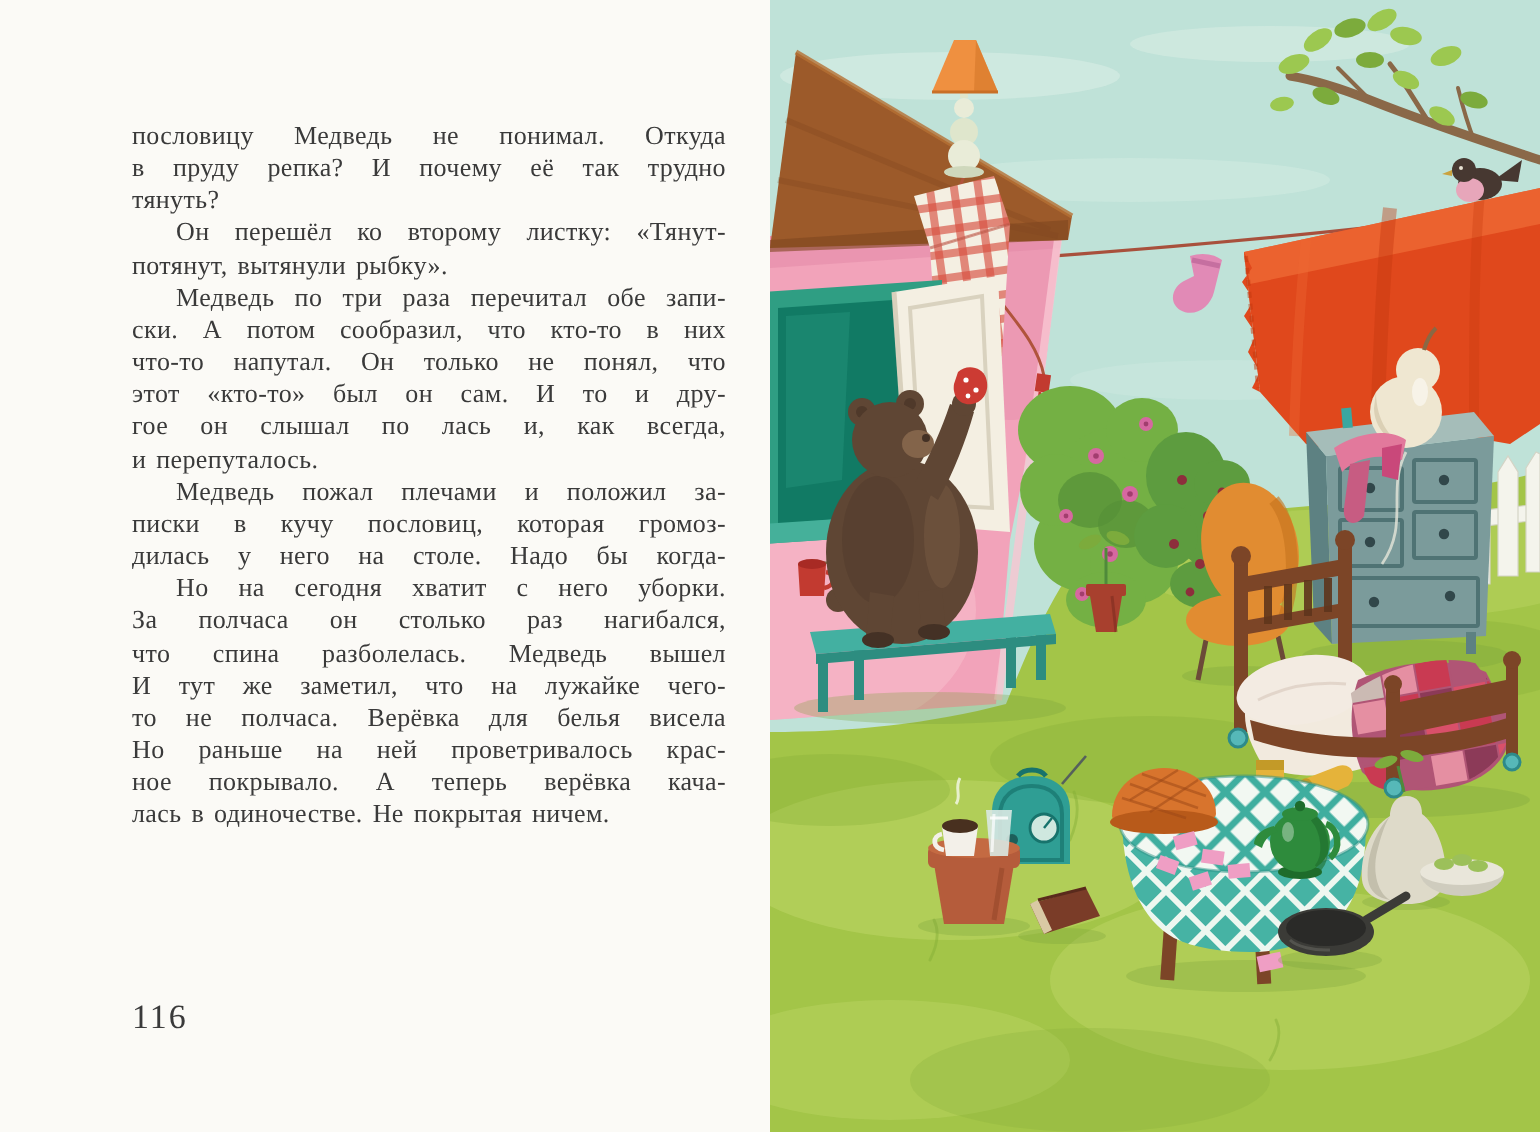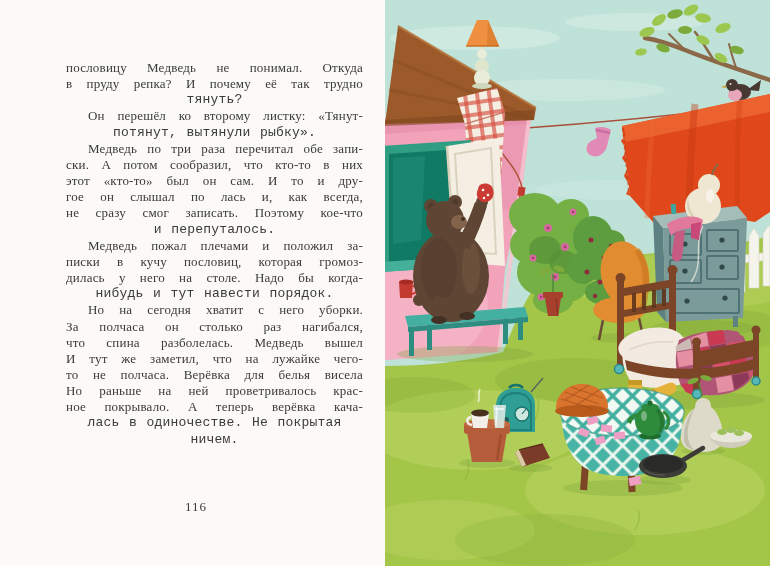--- a/index.html
+++ b/index.html
@@ -3,24 +3,24 @@
 <meta charset="utf-8">
 <style>
   html,body{margin:0;padding:0;background:#e8e8e4;}
   .spread{position:relative;width:770px;height:566px;background:var(--paper,#fbfaf6);overflow:hidden;
           font-family:"Liberation Serif","DejaVu Serif",serif;}
   .page-left{position:absolute;left:0;top:0;width:385px;height:566px;background:var(--paper,#fbfaf6);}
   .textblock{position:absolute;left:66px;top:60px;width:297px;color:var(--ink,#3a3a3a);
              font-size:13px;line-height:16.15px;letter-spacing:.2px;word-spacing:1.5px;}
   .para{margin:0;}
   .line{text-align:justify;text-align-last:justify;white-space:normal;}
-  .line.last{text-align:center;text-align-last:auto;font-family:Liberation Mono, monospace;}
+  .line.last{text-align:left;text-align-last:auto;}
   .line.ind{text-indent:22px;}
-  .pagenum{position:absolute;left:66px;top:499px;width:260px;text-align:center;
-           color:var(--ink,#3a3a3a);font-size:13px;letter-spacing:1px;}
+  .pagenum{position:absolute;left:66px;top:499px;width:260px;
+           color:var(--ink,#3a3a3a);font-size:17px;letter-spacing:1px;}
   .page-right{position:absolute;left:385px;top:0;width:385px;height:566px;}
   svg{display:block;}
 </style>
 </head>
 <body>
 
 <div class="spread">
 
   <div class="page-left">
     <div class="textblock" id="textblock">
@@ -29,30 +29,29 @@
           <div class="line">в пруду репка? И почему её так трудно</div>
           <div class="line last">тянуть?</div>
         </div>
         <div class="para">
           <div class="line ind">Он перешёл ко второму листку: «Тянут-</div>
           <div class="line last">потянут, вытянули рыбку».</div>
         </div>
         <div class="para">
           <div class="line ind">Медведь по три раза перечитал обе запи-</div>
           <div class="line">ски. А потом сообразил, что кто-то в них</div>
+          <div class="line">что-то напутал. Он только не понял, что</div>
           <div class="line">этот «кто-то» был он сам. И то и дру-</div>
           <div class="line">гое он слышал по лась и, как всегда,</div>
-          <div class="line">не сразу смог записать. Поэтому кое-что</div>
           <div class="line last">и перепуталось.</div>
         </div>
         <div class="para">
           <div class="line ind">Медведь пожал плечами и положил за-</div>
           <div class="line">писки в кучу пословиц, которая громоз-</div>
           <div class="line">дилась у него на столе. Надо бы когда-</div>
-          <div class="line last">нибудь и тут навести порядок.</div>
         </div>
         <div class="para">
           <div class="line ind">Но на сегодня хватит с него уборки.</div>
           <div class="line">За полчаса он столько раз нагибался,</div>
           <div class="line">что спина разболелась. Медведь вышел</div>
           <div class="line">И тут же заметил, что на лужайке чего-</div>
           <div class="line">то не полчаса. Верёвка для белья висела</div>
           <div class="line">Но раньше на ней проветривалось крас-</div>
           <div class="line">ное покрывало. А теперь верёвка кача-</div>
           <div class="line last">лась в одиночестве. Не покрытая ничем.</div>

